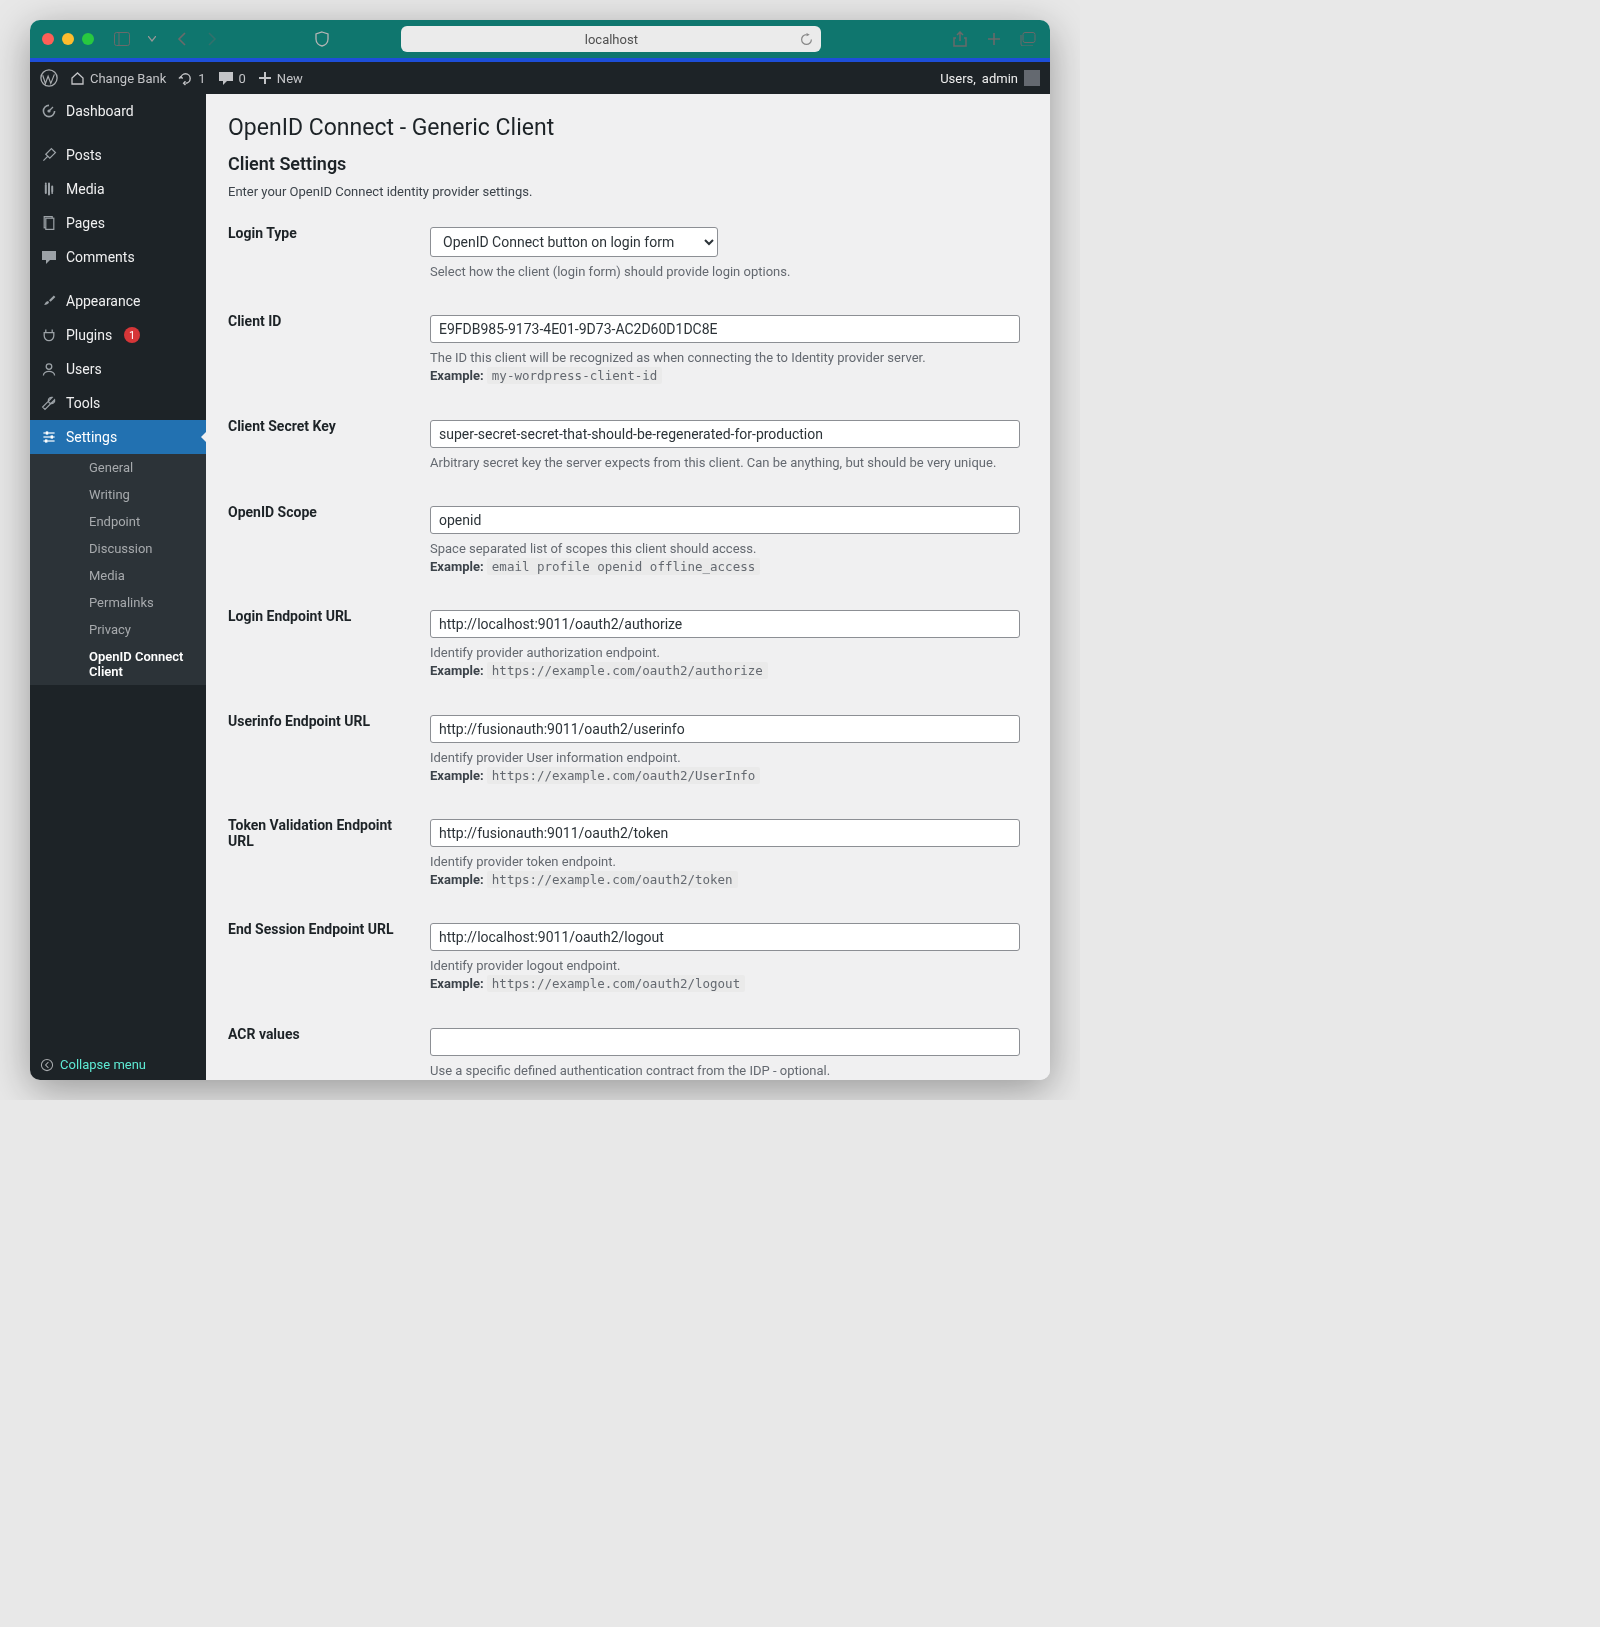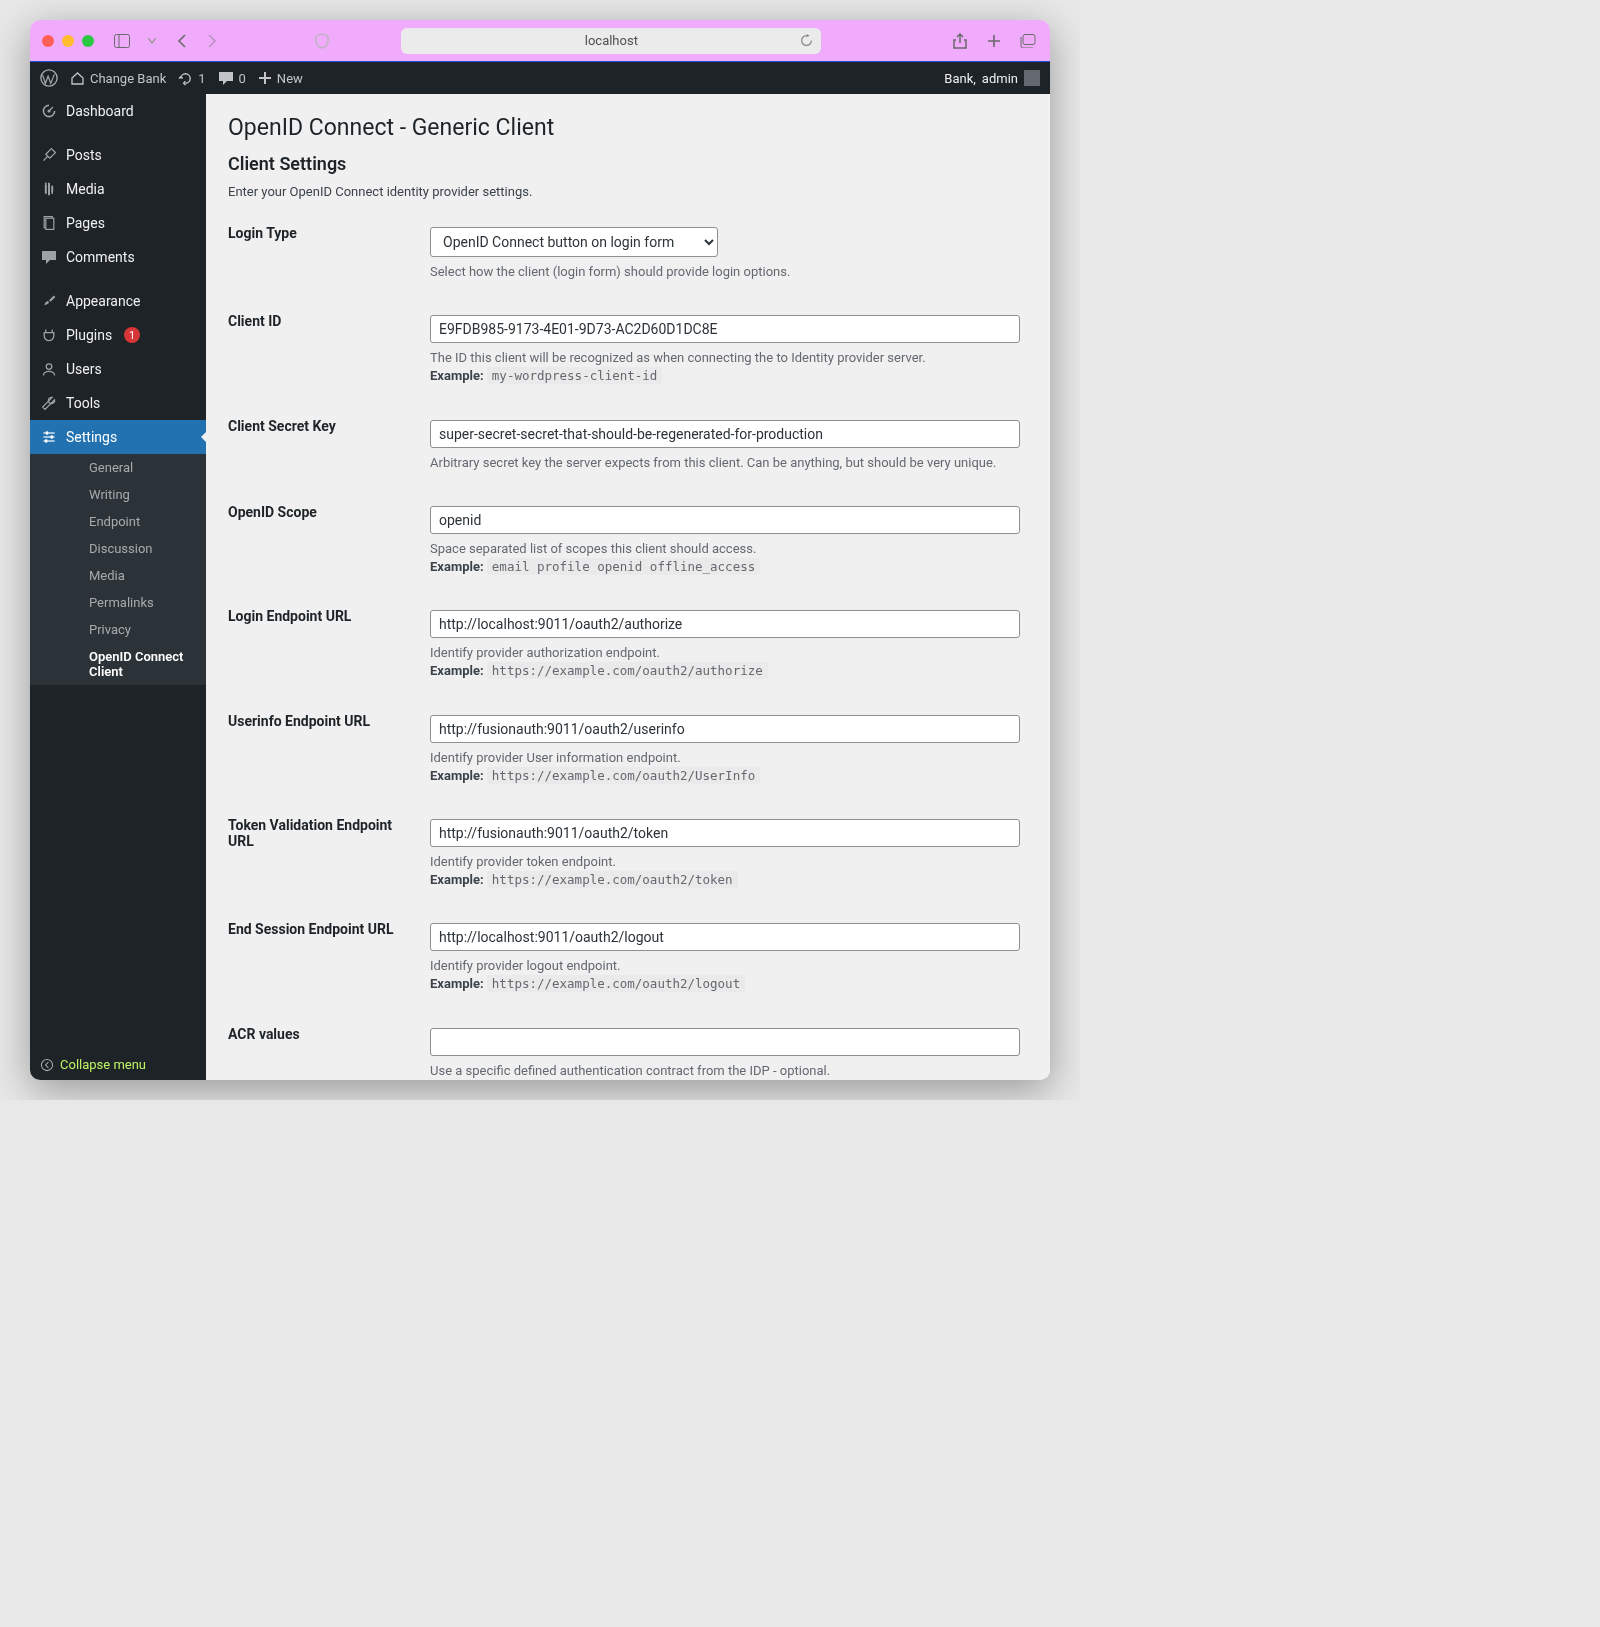--- a/index.html
+++ b/index.html
@@ -17,22 +17,22 @@
     background: #f0f0f0;
     border-radius: 10px;
     box-shadow: 0 10px 40px rgba(0,0,0,0.35);
     overflow: hidden;
     position: relative;
   }
   
   .browser-bar {
     display:flex; align-items:center;
     height:42px;
-    background:#f0abfc;
-    border-bottom:1px solid #1d4ed8;
+    background:#0f766e;
+    border-bottom:4px solid #1d4ed8;
     padding:0 12px;
     gap:10px;
   }
   .traffic { display:flex; gap:8px; margin-right:8px;}
   .dot{width:12px;height:12px;border-radius:50%;}
   .dot.r{background:#ff5f57;} .dot.y{background:#febc2e;} .dot.g{background:#28c840;}
   .tb-btn{width:20px;height:20px;color:#6a6a6a;display:flex;align-items:center;justify-content:center;}
   .url-bar{
     flex:1; max-width:420px; margin:0 auto; background:#ebebeb;
     border-radius:6px; height:26px; display:flex; align-items:center;
@@ -65,21 +65,21 @@
   .menu-item.current{background:#2271b1;color:#fff;}
   .menu-item.current .mi-icon{color:#fff;}
   .menu-item.current-wrap{position:relative;}
   .menu-item.current-wrap::after{
     content:""; position:absolute; right:-1px; top:50%; transform:translateY(-50%);
     border:6px solid transparent; border-right-color:#f0f0f1;
   }
   .submenu{background:#2c3338;padding-left:45px;}
   .submenu .sub{padding:6px 10px 6px 14px;color:#a7aaad;font-size:13px;cursor:pointer;}
   .submenu .sub.active{color:#fff;font-weight:600;}
-  .collapse-item{margin-top:auto;display:flex;align-items:center;gap:6px;padding:8px 10px;color:#bef264;font-size:13px;cursor:pointer;border-top:0;}
+  .collapse-item{margin-top:auto;display:flex;align-items:center;gap:6px;padding:8px 10px;color:#5eead4;font-size:13px;cursor:pointer;border-top:0;}
   .sep{height:10px;}
   
   .wp-content{
     flex:1; background:#f0f0f1; padding:20px 22px; overflow:auto;
     color:#1d2327;
   }
   .page-title{font-size:23px; font-weight:400; margin-bottom:12px;}
   .section-title{font-size:18px; font-weight:600; margin:6px 0 10px;}
   .section-desc{font-size:13px; color:#3c434a; margin-bottom:20px;}
   .form-row{display:flex; align-items:flex-start; margin-bottom:26px; gap:12px;}
@@ -198,21 +198,21 @@
     </div>
     <div class="item">
       <span>
           <svg width="14" height="14">
             <path d="M7,1 V13 M1,7 H13" stroke="#c3c4c7" stroke-width="2"></path>
           </svg>
         </span>
       <span>New</span>
     </div>
     <div class="howdy">
-      <span>Bank,</span>
+      <span>Users,</span>
       <span>admin</span>
       <span class="avatar-sq"></span>
     </div>
   </div>
 
   <div class="wp-wrap">
 
     <div class="wp-sidebar">
       <div class="menu-item">
         <span class="mi-icon">

